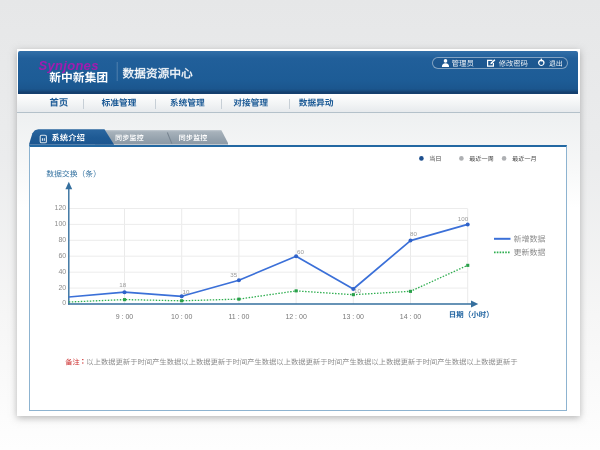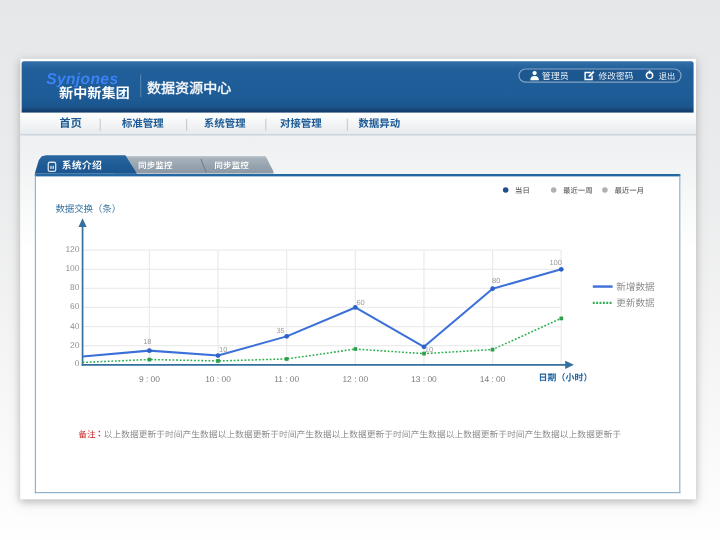--- a/index.html
+++ b/index.html
@@ -3,21 +3,21 @@
 html,body{margin:0;padding:0;}
 body{width:600px;height:450px;overflow:hidden;position:relative;
  background:linear-gradient(180deg,#e6e7e8 0%,#ebeced 35%,#f6f6f6 70%,#fefefe 100%);
  font-family:"Liberation Sans",sans-serif;}
 #page{position:absolute;left:16.6px;top:48.5px;width:563px;height:367px;background:#fff;
  box-shadow:0 2px 7px rgba(110,110,110,.5);}
 #hdr{position:absolute;left:1.8px;top:2.2px;width:559.4px;height:43.3px;border-radius:2px 2px 0 0;
  background:linear-gradient(180deg,#326fa8 0%,#215f9a 17%,#1d5c96 68%,#1b568e 88%,#174b7e 93%,#143f6e 95.5%,#143f6e 100%);}
 #pill{position:absolute;left:415.4px;top:8.3px;width:133.6px;height:10px;border:1px solid rgba(255,255,255,.45);
  border-radius:7px;background:rgba(10,40,80,.12);}
-#logoen{position:absolute;left:21.9px;top:9.3px;color:#3b82f6;font-size:13px;font-weight:bold;
+#logoen{position:absolute;left:21.9px;top:9.3px;color:#a21caf;font-size:13px;font-weight:bold;
  font-style:italic;letter-spacing:0.3px;}
 #nav{position:absolute;left:0;top:45.5px;width:563px;height:17.5px;
  background:linear-gradient(180deg,#ffffff 0%,#f2f4f5 55%,#e7eaed 100%);border-bottom:1px solid #b4c1ca;}
 .nd{position:absolute;top:50.5px;width:1px;height:9.5px;background:#c7cfd6;}
 #content{position:absolute;left:0;top:64.5px;width:563px;height:302.5px;
  background:linear-gradient(180deg,#eef0f1 0%,#f8f9f9 60px,#ffffff 95px);}
 #tabgray{position:absolute;left:78.4px;top:81.5px;width:133.5px;height:14.5px;
  background:linear-gradient(180deg,#c3cbd2 0%,#a7b2bb 12%,#95a2ad 60%,#8c99a5 100%);
  clip-path:polygon(0 0,126.3px 0,133.8px 14.5px,0 14.5px);}
 #tabsep{position:absolute;left:152.7px;top:83px;width:1.2px;height:11.5px;background:#76838f;

